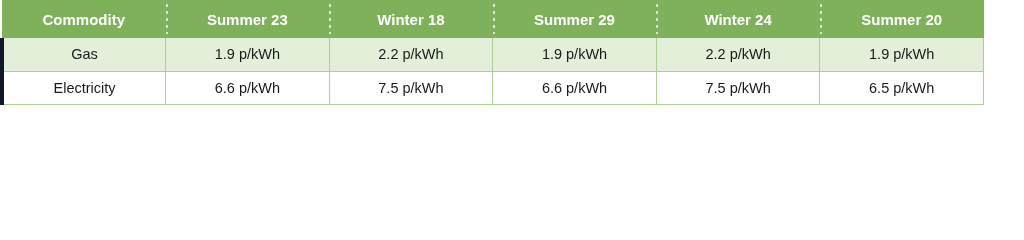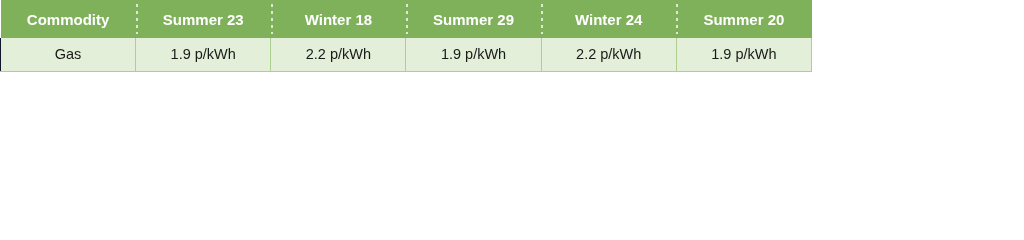--- a/index.html
+++ b/index.html
@@ -14,21 +14,21 @@
     font-family: "Liberation Sans", sans-serif;
   }
 
   .table-wrap {
     width: 1024px;
     height: 108px;
     box-sizing: border-box;
   }
 
   table.price-table {
-    width: 812px;
+    width: 984px;
     border-collapse: collapse;
     table-layout: fixed;
   }
 
   
   tr.header-row {
     height: 38px;
     background: #7FB15A;
   }
   tr.header-row th {
@@ -71,21 +71,21 @@
     border: 1px solid #AFCF91;
     border-top: none;
   }
   tr.row-gas td {
     background: #E3EFD8;
   }
   tr.row-electricity td {
     background: #ffffff;
   }
   tr.data-row td:first-child {
-    border-left: 1px solid #0f172a;
+    border-left: 4px solid #0f172a;
   }
   tr.data-row td:last-child {
     border-right: 1px solid #AFCF91;
   }
   tr.row-electricity td {
     border-bottom: 1px solid #AFCF91;
   }
 </style>
 </head>
 <body>
@@ -104,15 +104,23 @@
     </thead>
     <tbody>
       <tr class="data-row row-gas">
         <td>Gas</td>
         <td>1.9 p/kWh</td>
         <td>2.2 p/kWh</td>
         <td>1.9 p/kWh</td>
         <td>2.2 p/kWh</td>
         <td>1.9 p/kWh</td>
       </tr>
+      <tr class="data-row row-electricity">
+        <td>Electricity</td>
+        <td>6.6 p/kWh</td>
+        <td>7.5 p/kWh</td>
+        <td>6.6 p/kWh</td>
+        <td>7.5 p/kWh</td>
+        <td>6.5 p/kWh</td>
+      </tr>
     </tbody>
   </table>
 </div>
 
 </body></html>

